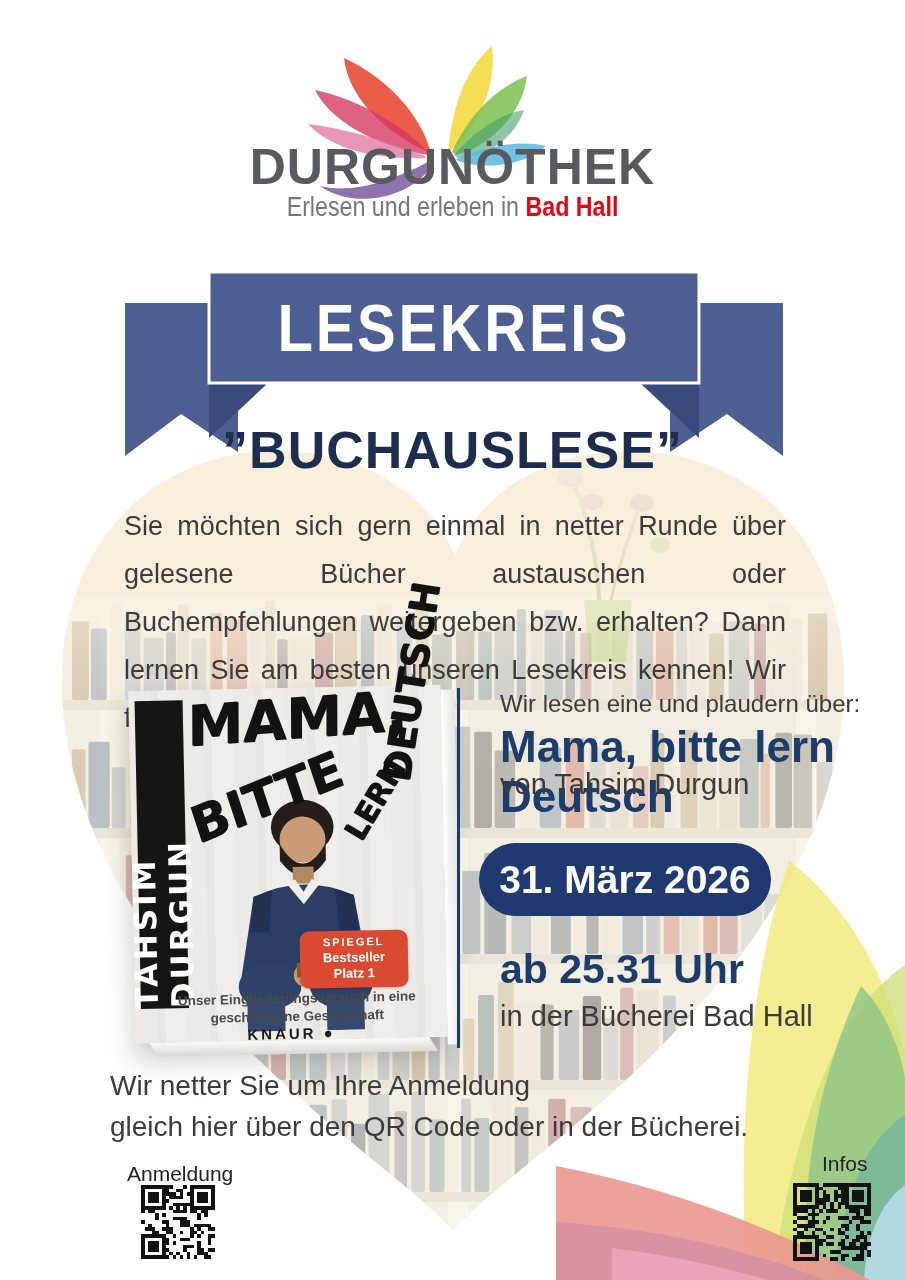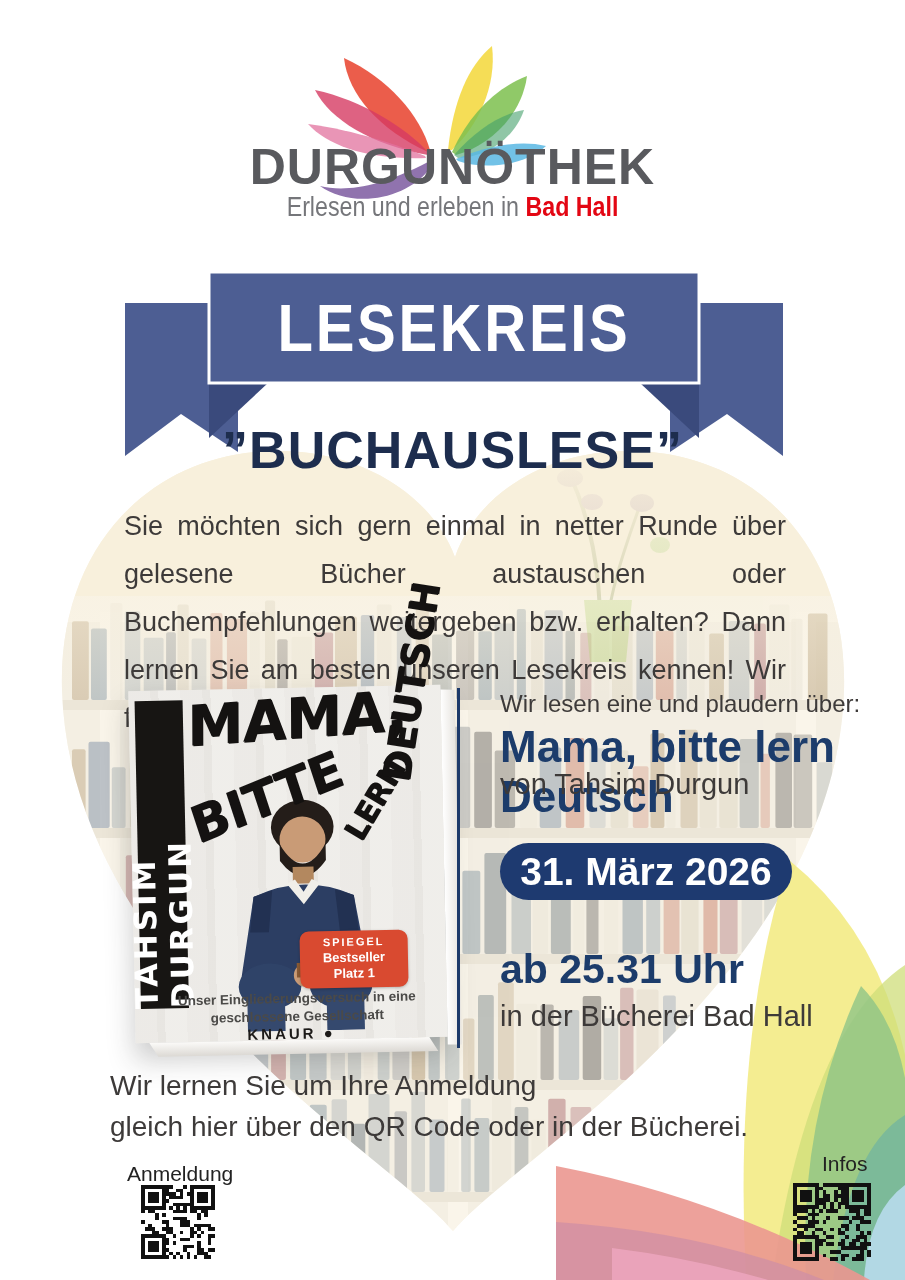--- a/index.html
+++ b/index.html
@@ -55,21 +55,21 @@
   .book-subtitle{position:absolute;left:24px;top:302px;width:276px;text-align:center;
     font-size:13.5px;font-weight:700;color:#4b4a48;line-height:1.35;}
   .book-publisher{position:absolute;left:0;right:0;top:337px;text-align:center;font-size:15px;
     font-weight:800;letter-spacing:3px;color:#1c1a18;}
   .divider-line{left:457px;top:688px;width:3px;height:360px;background:#1d3a6a;}
 
   
   .event-leadin{left:500px;top:690px;font-size:24px;color:var(--body-text,#3d3a39);}
   .event-title{left:500px;top:722px;font-size:44px;font-weight:700;color:var(--navy-title,#1c3c6b);}
   .event-author{left:500px;top:768px;font-size:29px;color:var(--body-text,#3d3a39);}
-  .date-pill{left:500px;top:843px;width:292px;height:57px;border-radius:37px;
+  .date-pill{left:479px;top:843px;width:292px;height:73px;border-radius:37px;
     background:var(--navy-pill,#1e3a70);color:#fff;display:flex;align-items:center;
     justify-content:center;font-size:39px;font-weight:700;}
   .event-time{left:500px;top:946px;font-size:41px;font-weight:700;color:var(--navy-title,#1c3c6b);}
   .event-location{left:500px;top:1000px;font-size:29px;color:var(--body-text,#3d3a39);}
 
   .registration{left:110px;top:1066px;font-size:28px;line-height:1.45;color:var(--body-text,#3d3a39);}
 
   .qr-label{font-size:21px;color:#222;}
   .lbl-anmeldung{left:127px;top:1152px;margin-top:10px;}
   .lbl-infos{left:822px;top:1152px;}
@@ -413,21 +413,21 @@
   <div class="abs event-leadin">Wir lesen eine und plaudern über:</div>
   <div class="abs event-title">Mama, bitte lern Deutsch</div>
   <div class="abs event-author">von Tahsim Durgun</div>
 
   <div class="abs date-pill">31. März 2026</div>
 
   <div class="abs event-time">ab 25.31 Uhr</div>
   <div class="abs event-location">in der Bücherei Bad Hall</div>
 
   <div class="abs registration">
-    <div>Wir lernen Sie um Ihre Anmeldung</div>
+    <div>Wir netter Sie um Ihre Anmeldung</div>
     <div>gleich hier über den QR Code oder in der Bücherei.</div>
   </div>
 
   <div class="abs qr-label lbl-anmeldung">Anmeldung</div>
   <div class="abs qr qr-left">
     <svg id="qr1" viewBox="0 0 21 21" width="74" height="74" style="shape-rendering:crispEdges;">
         <rect x="0" y="0" width="1" height="1" fill="#111"></rect>
         <rect x="1" y="0" width="1" height="1" fill="#111"></rect>
         <rect x="2" y="0" width="1" height="1" fill="#111"></rect>
         <rect x="3" y="0" width="1" height="1" fill="#111"></rect>

